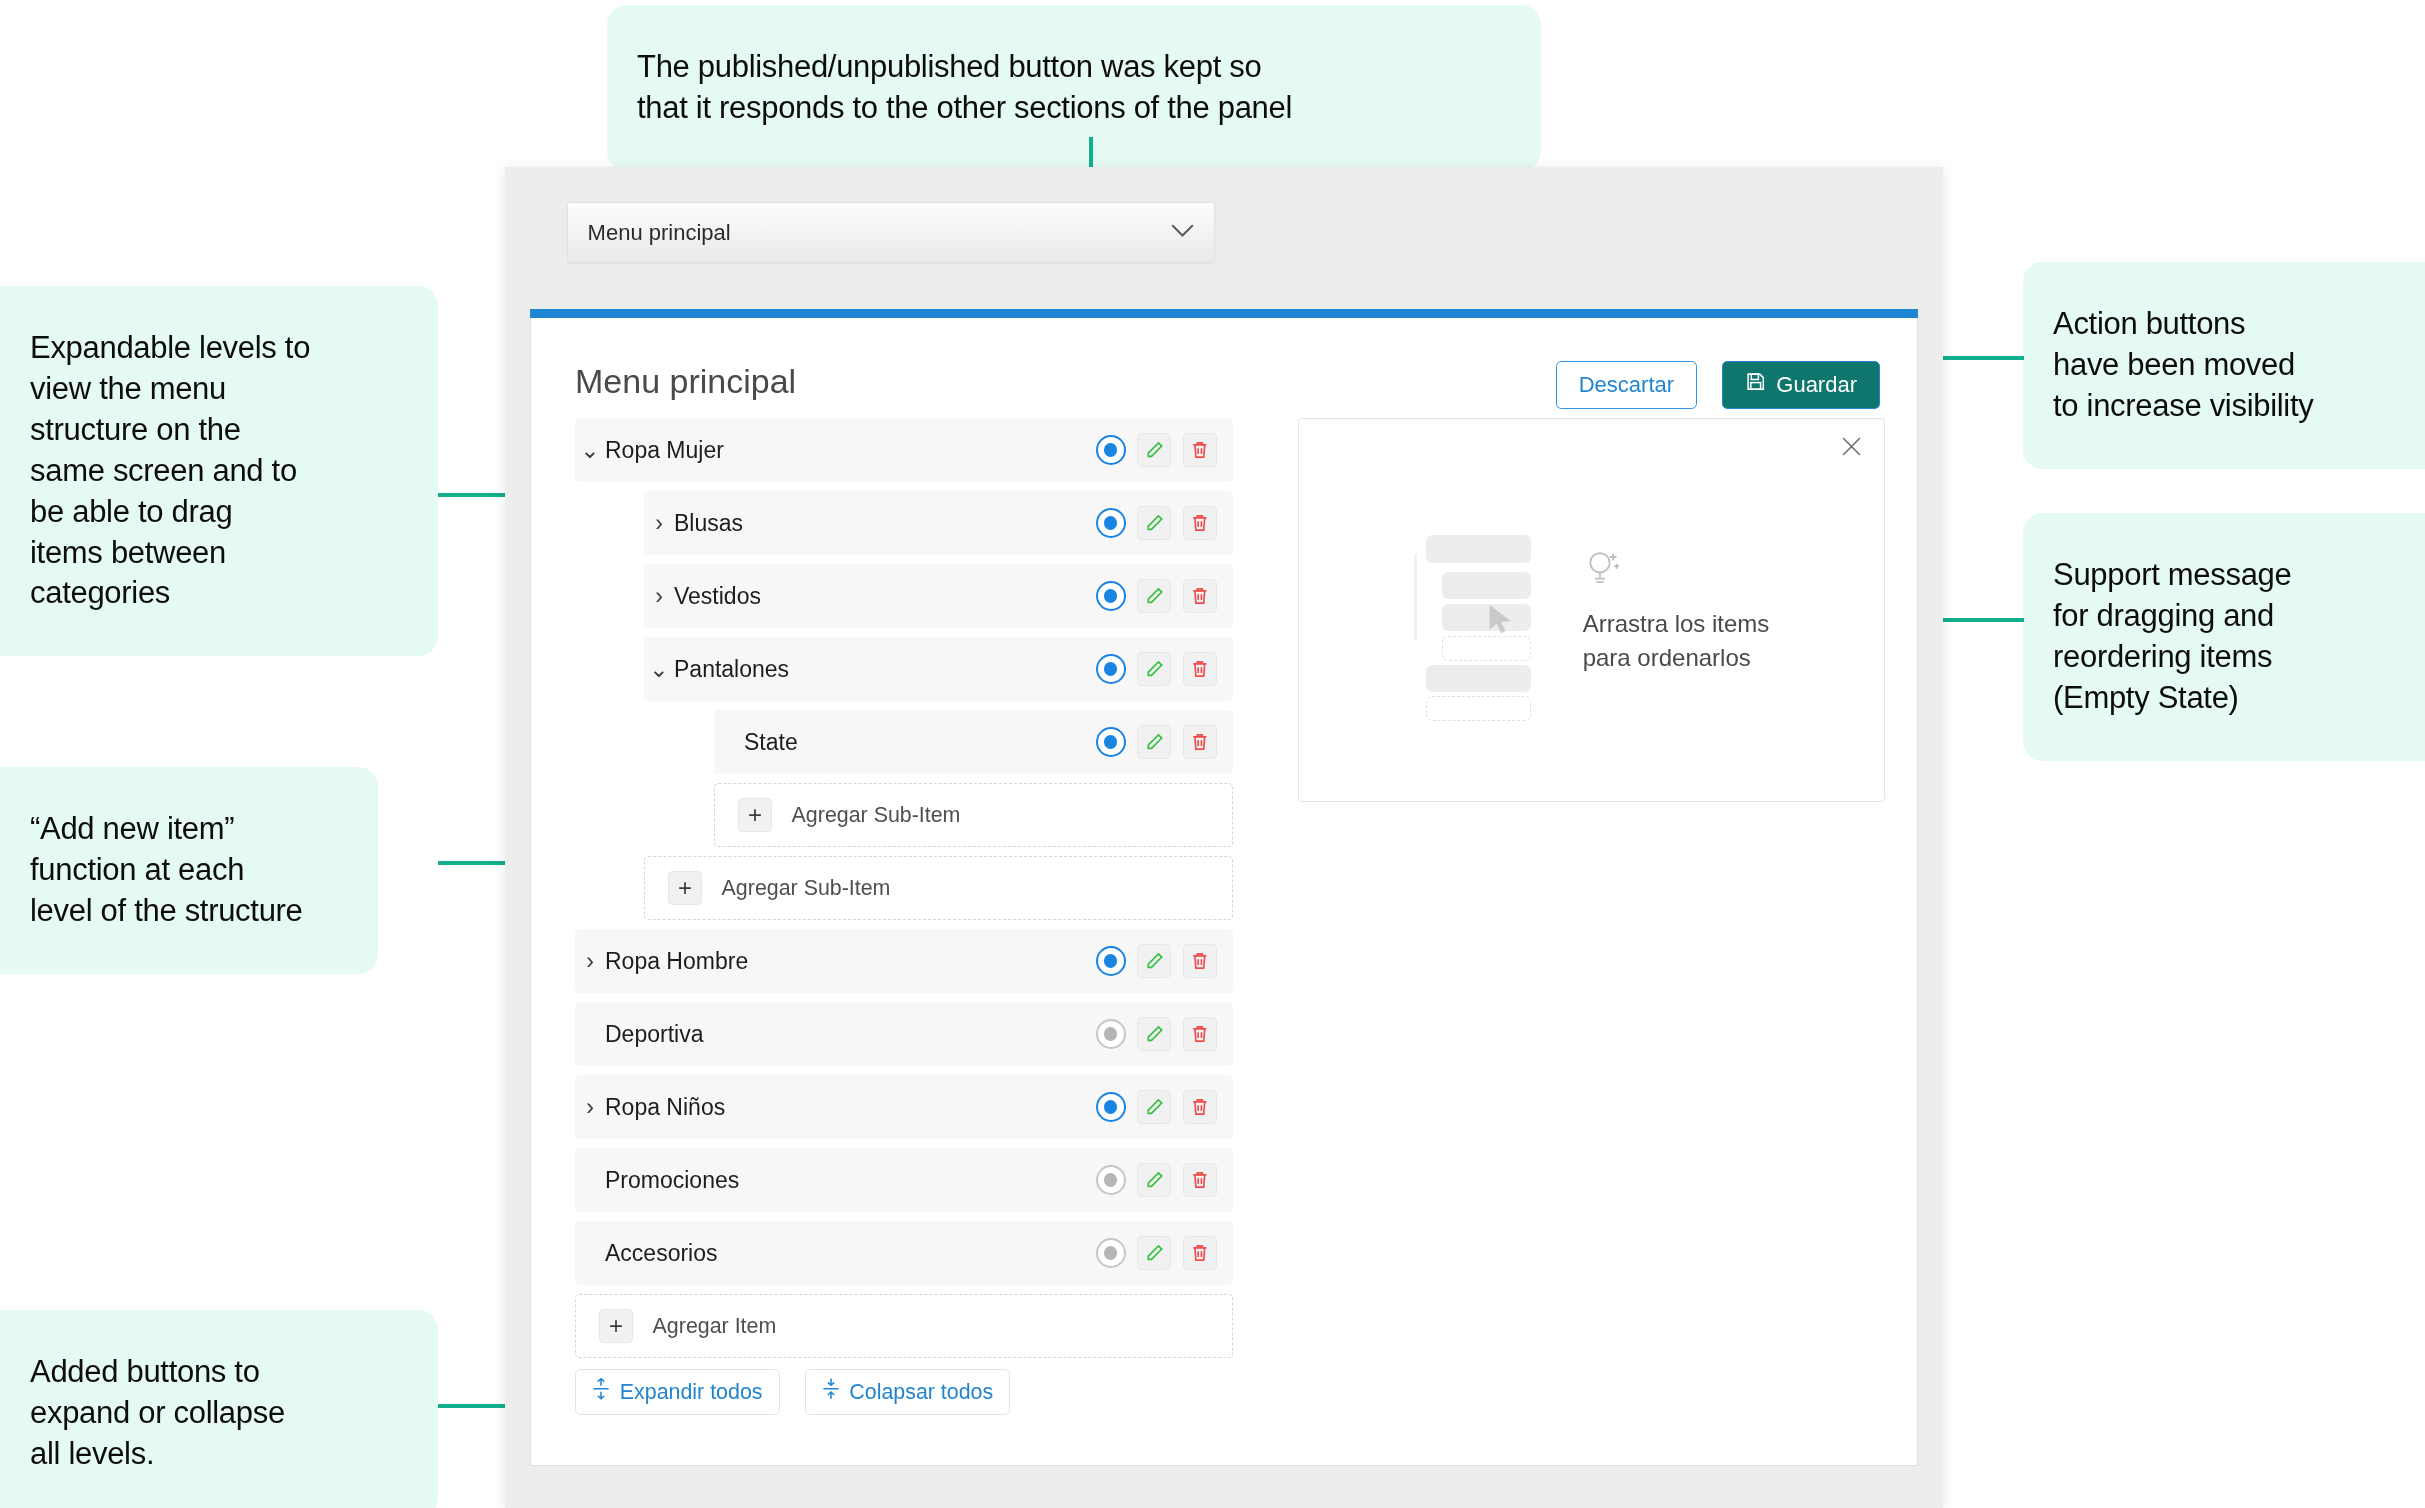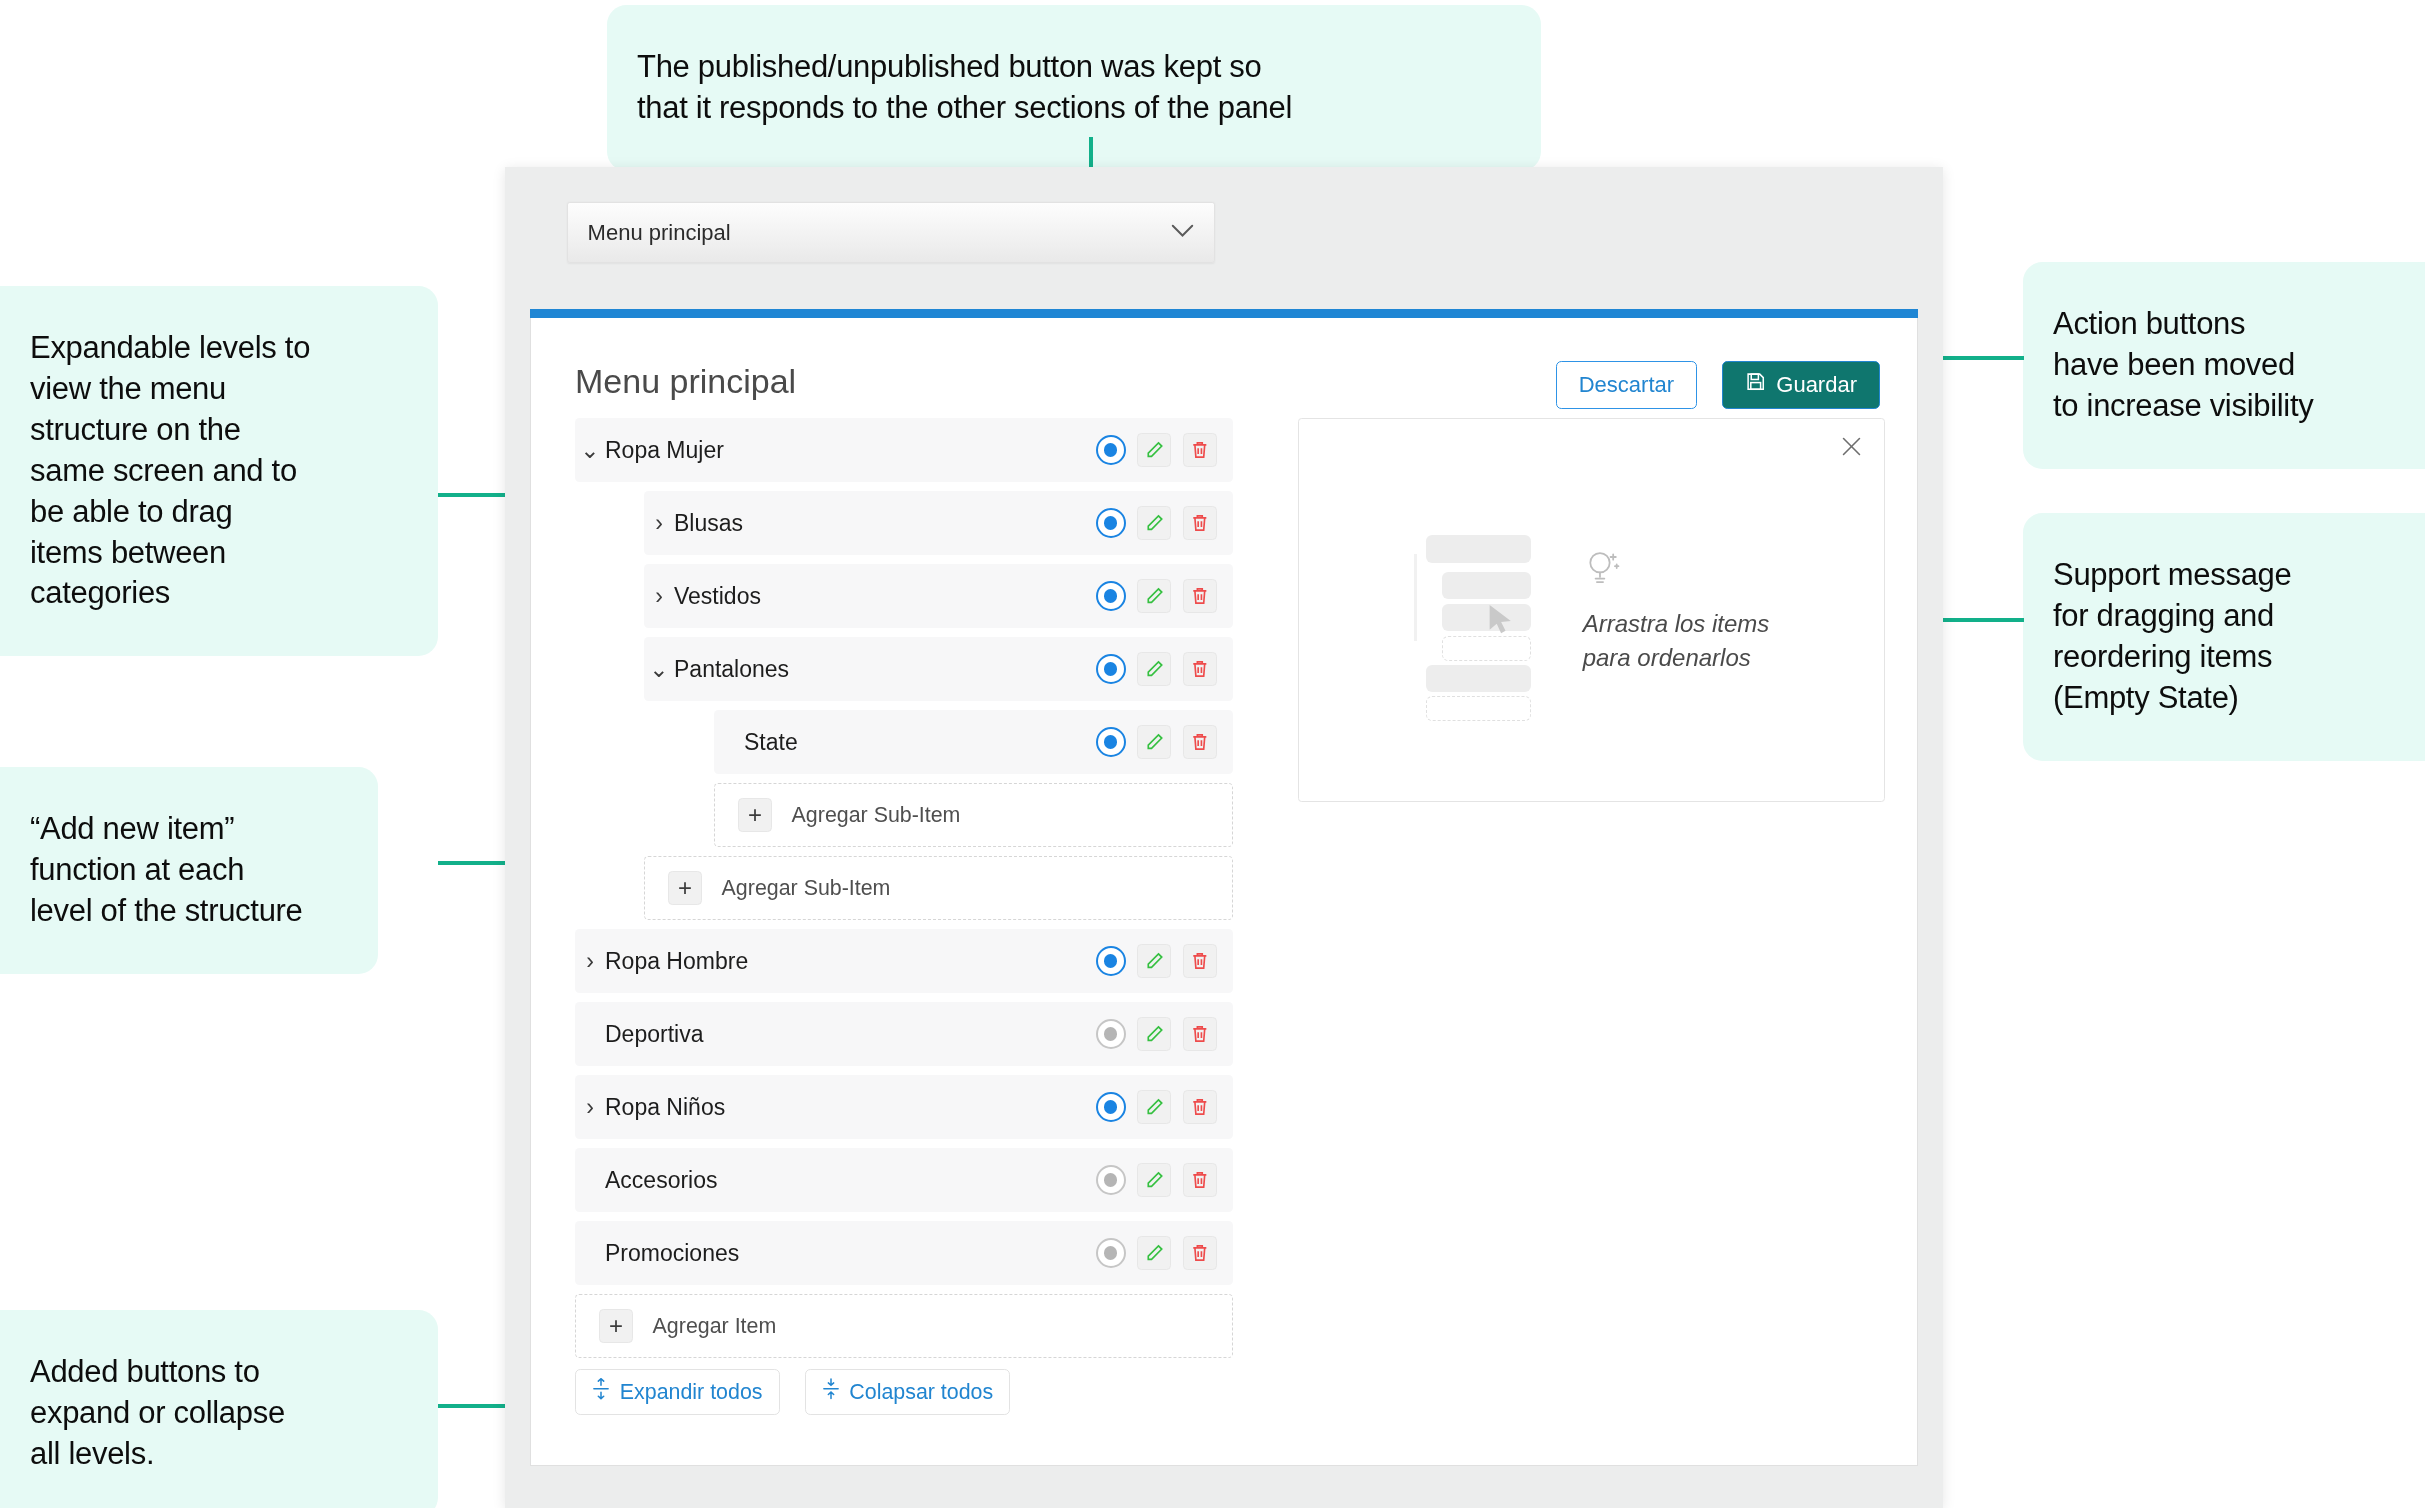--- a/index.html
+++ b/index.html
@@ -165,21 +165,21 @@
   }
   #empty-inner {
     position: absolute; left: 0; top: 0; width: 100%; height: 100%;
     display: flex; align-items: center; justify-content: center; gap: 37px;
   }
   .skeleton { position: relative; width: 132px; height: 151px; }
   .sk { position: absolute; background: #ededed; border-radius: 6.2px; }
   .sk.dash { background: #fff; border: 1.8px dashed #e0e0e0; }
   .sk-rail { position: absolute; left: 0; top: 19.6px; width: 3.6px; height: 87px; background: #f1f1f1; }
   .cursor { position: absolute; color: #c9c9c9; }
-  .empty-text { font-size: 24px; color: #4a4a4a; line-height: 1.38; white-space: pre-line; font-style: italic; }
+  .empty-text { font-size: 24px; color: #4a4a4a; line-height: 1.38; white-space: pre-line; }
   .bulb { margin-bottom: 14.2px; }
 </style>
 </head>
 <body>
 
 <div id="stage">
 
   <div class="callout" style="left:607px; top:5.3px; width:934px;">The published/unpublished button was kept so
 that it responds to the other sections of the panel</div>
   <div class="arrow-line" style="left:1089px; top:137px; width:4.4px; height:224px;"></div>
@@ -422,41 +422,41 @@
             <span class="iconbtn">
               <svg width="19.6" height="19.6" viewBox="0 0 24 24" fill="none" stroke="#ee4b4b" stroke-width="2">
                   <path d="M4 6h16M9 6V3.5h6V6M6 6l1.2 15h9.6L18 6M10 10v7M14 10v7"></path>
                 </svg>
             </span>
           </span>
         </div>
 
         <div class="row indent-1">
           <span class="caret empty"></span>
-          <span class="label">Accesorios</span>
+          <span class="label">Promociones</span>
           <span class="controls">
             <span class="toggle off">
                 <i></i>
               </span>
             <span class="iconbtn">
               <svg width="19.6" height="19.6" viewBox="0 0 24 24" fill="none" stroke="#35c040" stroke-width="2">
                   <path d="M16.5 3.5l4 4L8 20H4v-4z"></path>
                 </svg>
             </span>
             <span class="iconbtn">
               <svg width="19.6" height="19.6" viewBox="0 0 24 24" fill="none" stroke="#ee4b4b" stroke-width="2">
                   <path d="M4 6h16M9 6V3.5h6V6M6 6l1.2 15h9.6L18 6M10 10v7M14 10v7"></path>
                 </svg>
             </span>
           </span>
         </div>
 
         <div class="row indent-1">
           <span class="caret empty"></span>
-          <span class="label">Promociones</span>
+          <span class="label">Accesorios</span>
           <span class="controls">
             <span class="toggle off">
                 <i></i>
               </span>
             <span class="iconbtn">
               <svg width="19.6" height="19.6" viewBox="0 0 24 24" fill="none" stroke="#35c040" stroke-width="2">
                   <path d="M16.5 3.5l4 4L8 20H4v-4z"></path>
                 </svg>
             </span>
             <span class="iconbtn">

